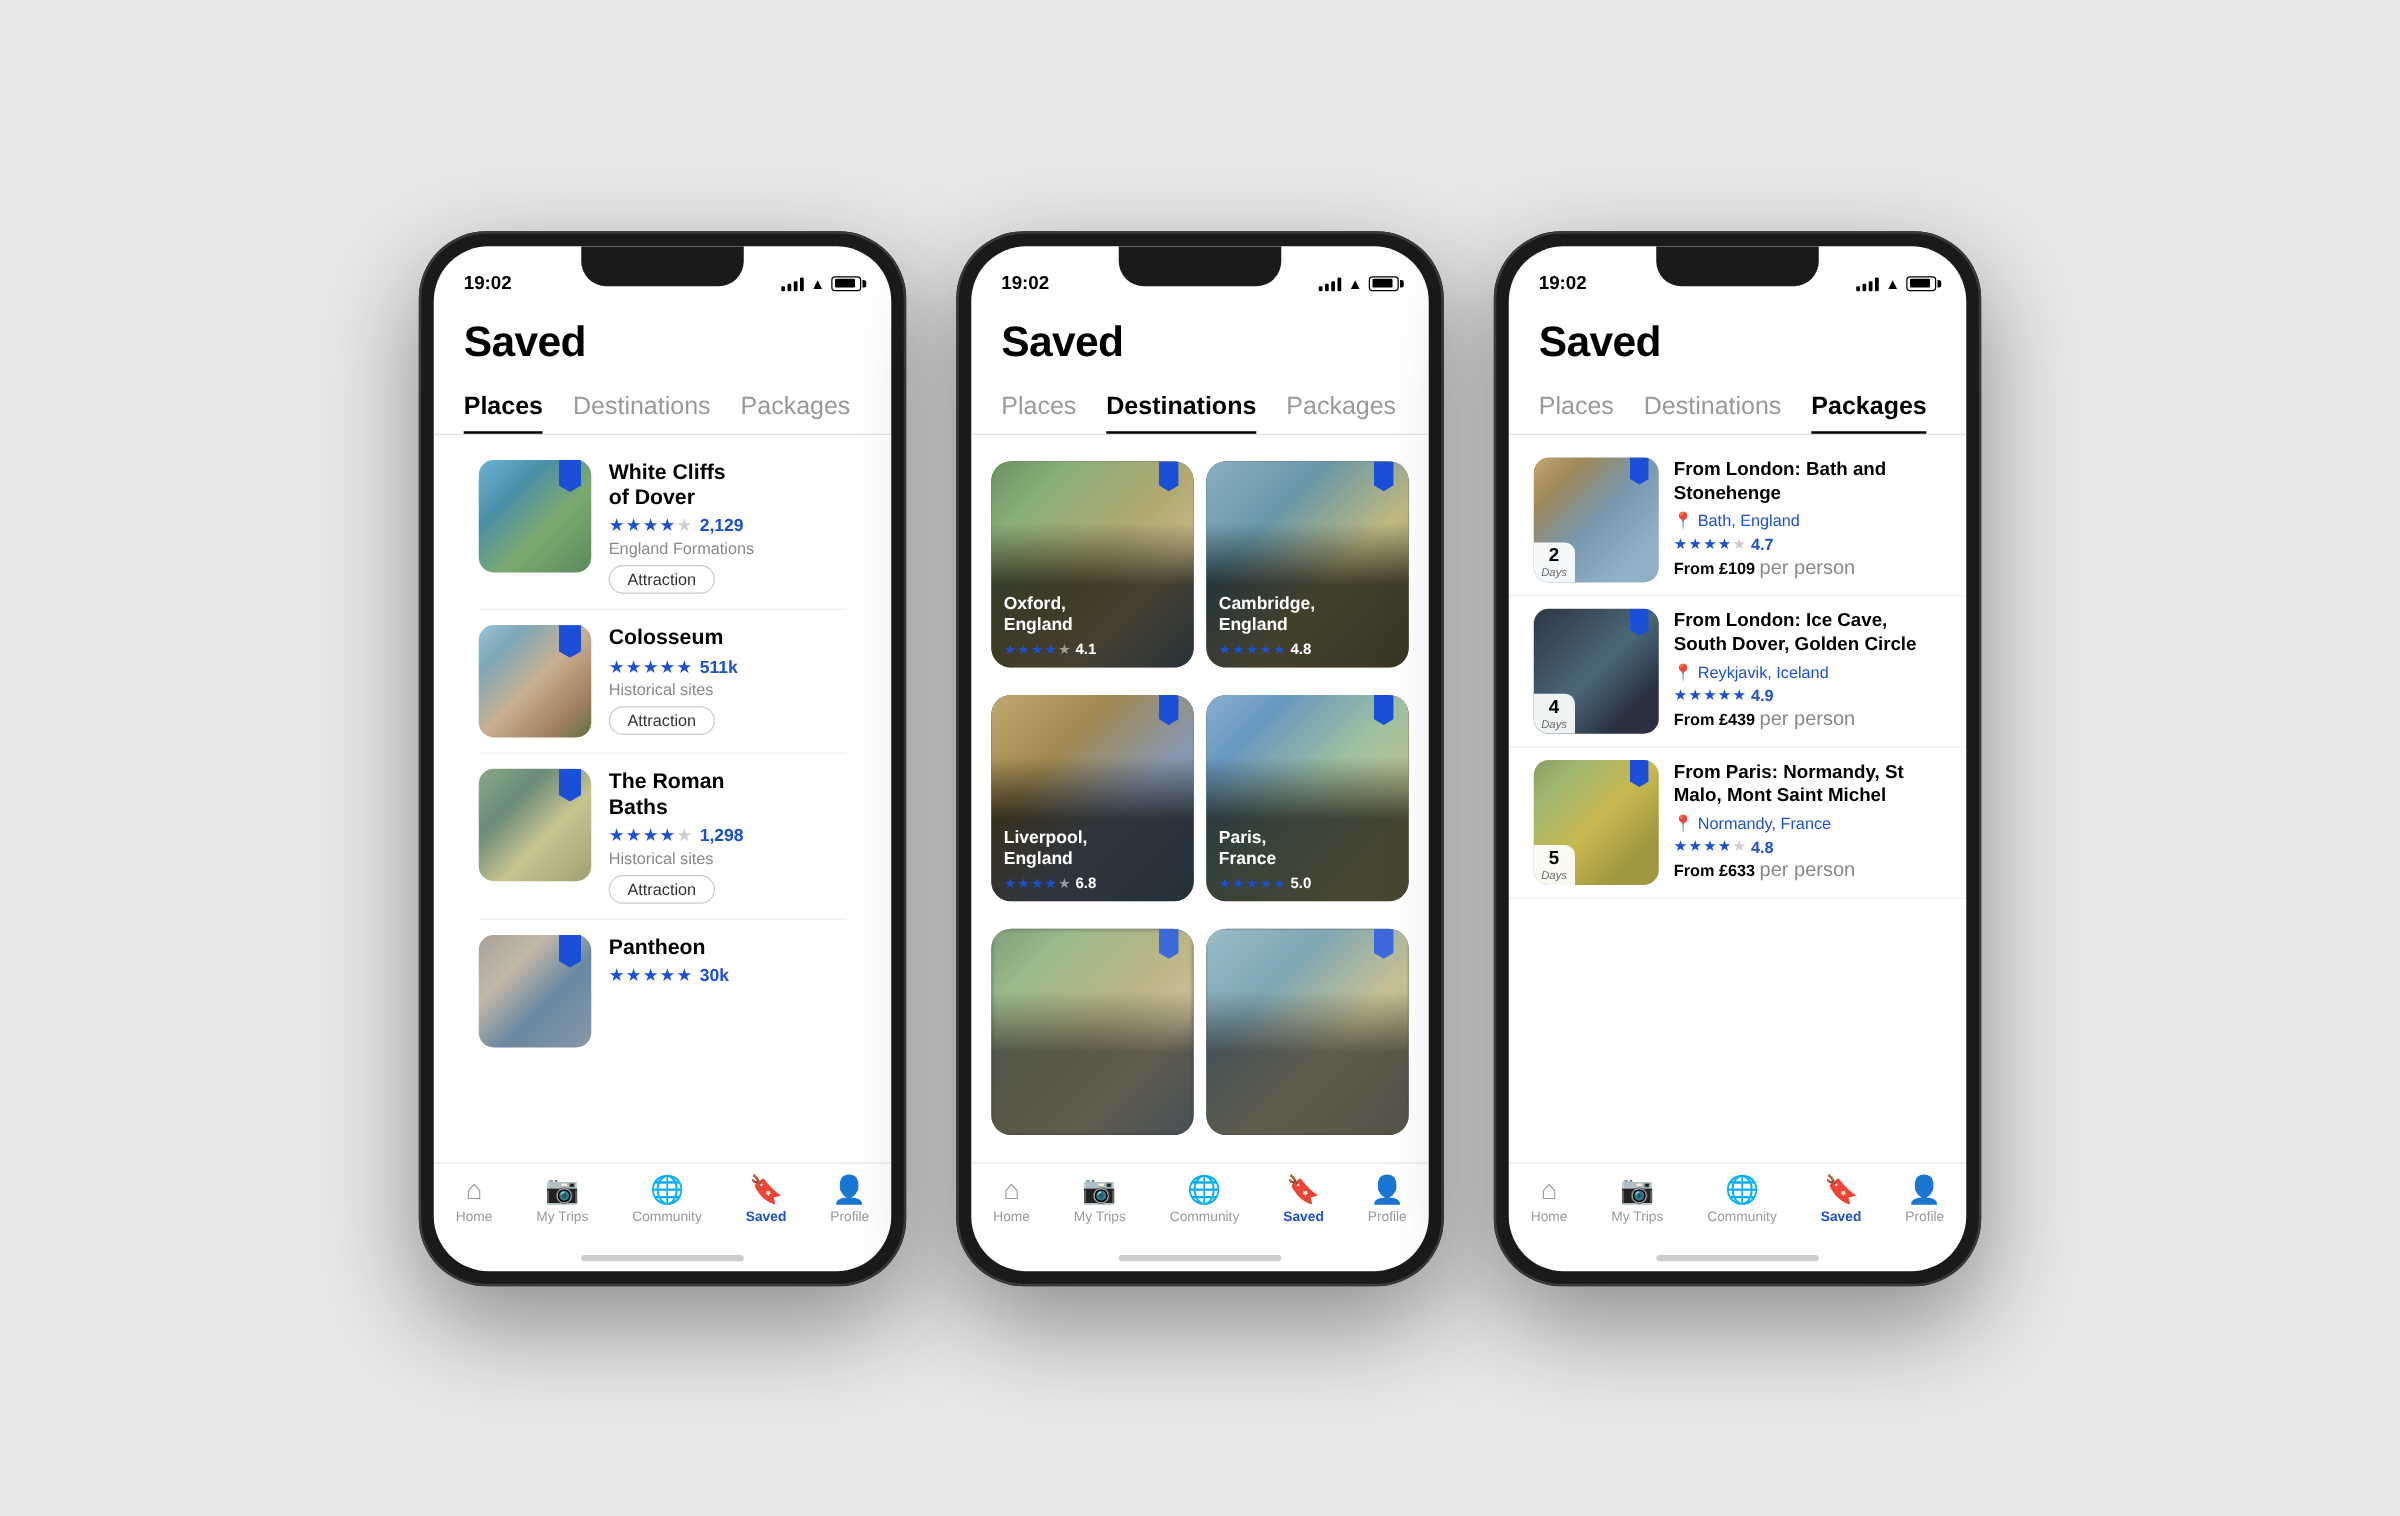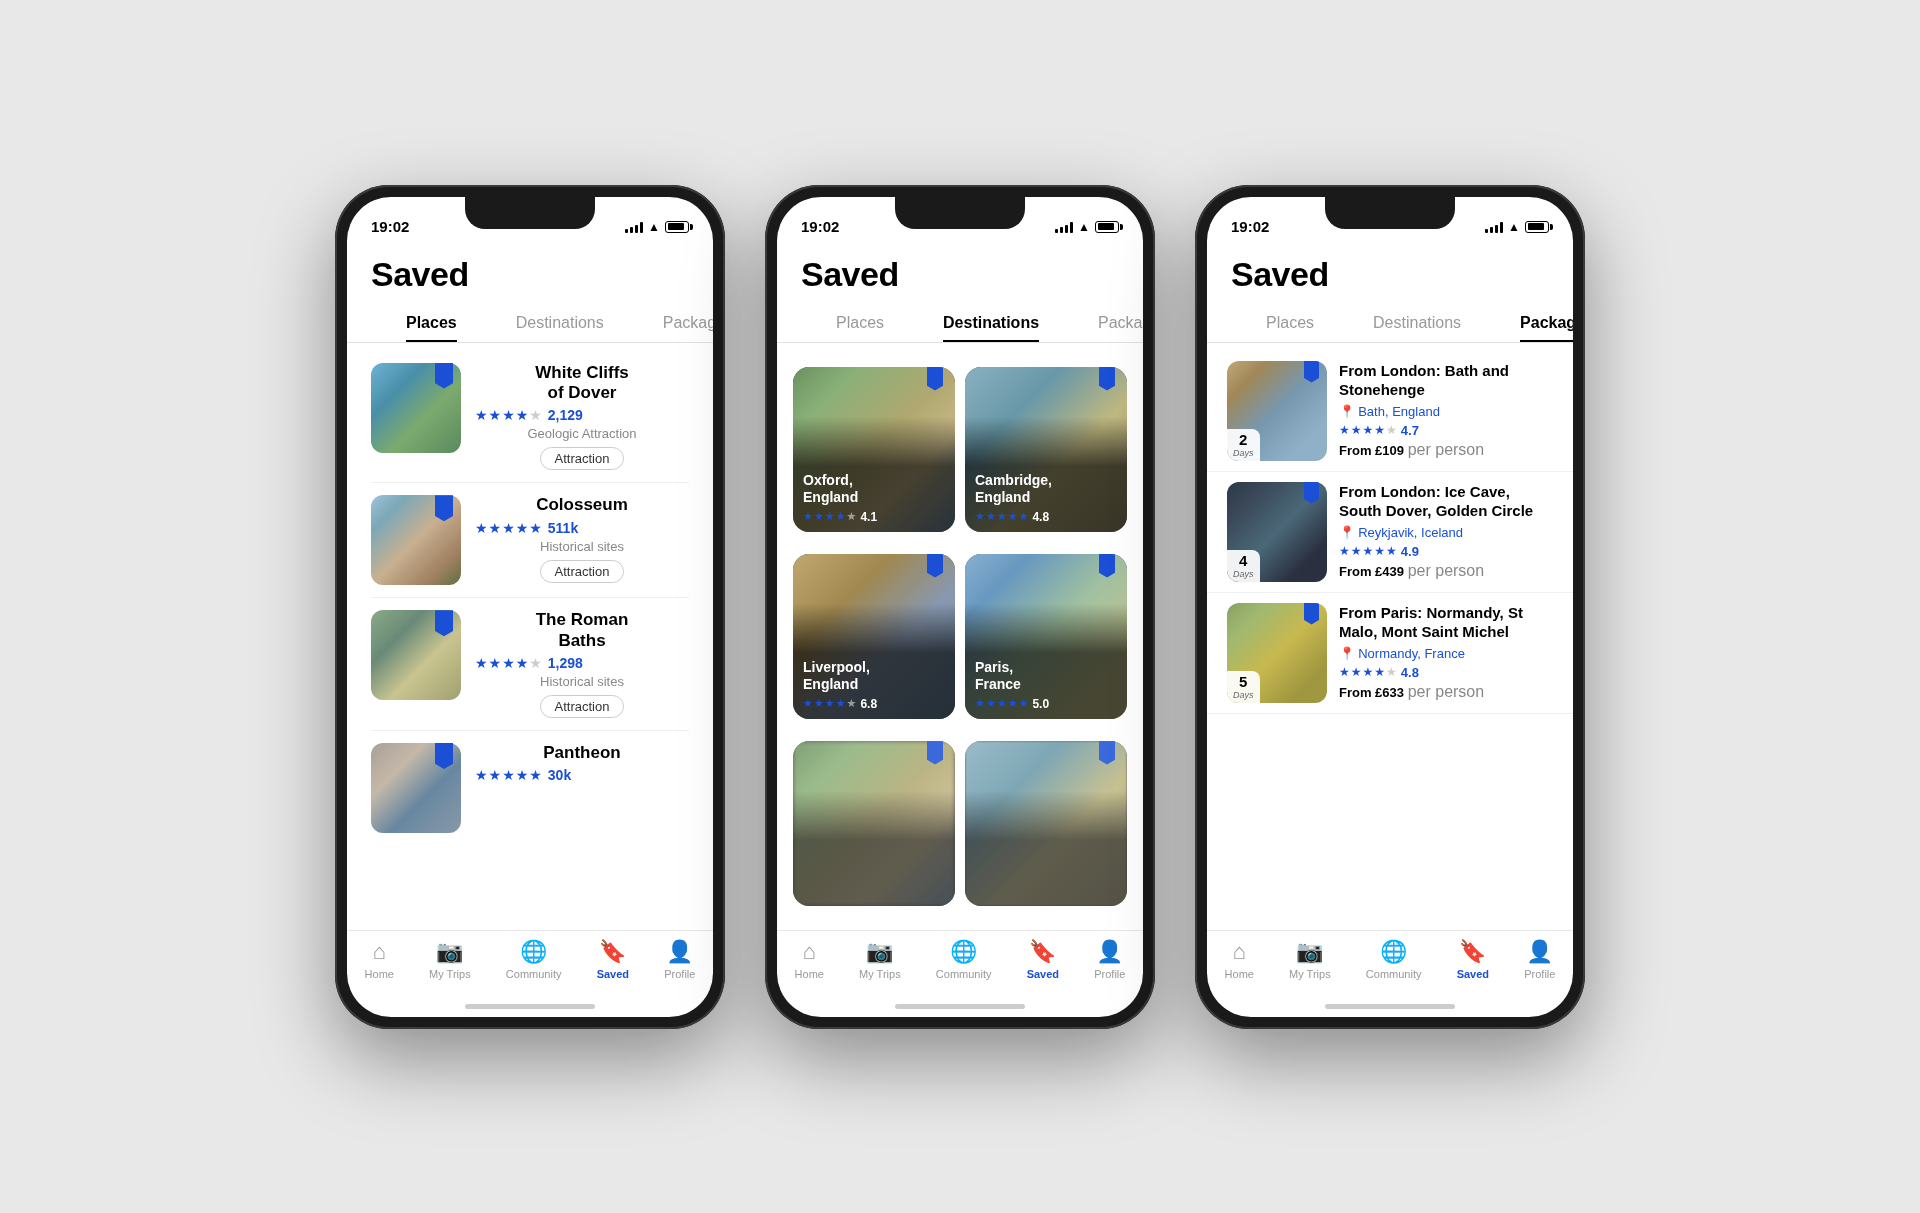--- a/index.html
+++ b/index.html
@@ -148,43 +148,41 @@
     }
 
     .tabs {
       display: flex;
       gap: 0;
       padding: 12px 24px 0;
       border-bottom: 1px solid #e0e0e0;
     }
 
     .tab {
-      font-size: 16px;
+      font-size: 20px;
       font-weight: 500;
       color: #999;
       padding: 8px 0;
       margin-right: 24px;
       cursor: pointer;
       position: relative;
       border-bottom: 2px solid transparent;
-      margin-left: 35px;
     }
 
     .tab.active {
       color: #000;
       font-weight: 700;
       border-bottom: 2.5px solid #000;
     }
 
     
     .places-list {
       flex: 1;
       overflow-y: auto;
-      padding: 8px 0;
-      text-align: center;
+      padding: 8px 12px;
     }
 
     .place-item {
       display: flex;
       align-items: flex-start;
       padding: 12px 24px;
       gap: 14px;
     }
 
     .place-image-wrap {
@@ -605,21 +603,21 @@
               <div class="rating-row">
                 <div class="stars">
                   <span class="star">★</span>
                   <span class="star">★</span>
                   <span class="star">★</span>
                   <span class="star">★</span>
                   <span class="star empty">★</span>
                 </div>
                 <span class="review-count">2,129</span>
               </div>
-              <div class="place-category">Geologic Attraction</div>
+              <div class="place-category">England Formations</div>
               <div class="category-badge">Attraction</div>
             </div>
           </div>
 
           <div class="divider"></div>
 
           <div class="place-item">
             <div class="place-image-wrap">
               <div class="place-image img-colosseum"></div>
               <div class="bookmark-badge"></div>

